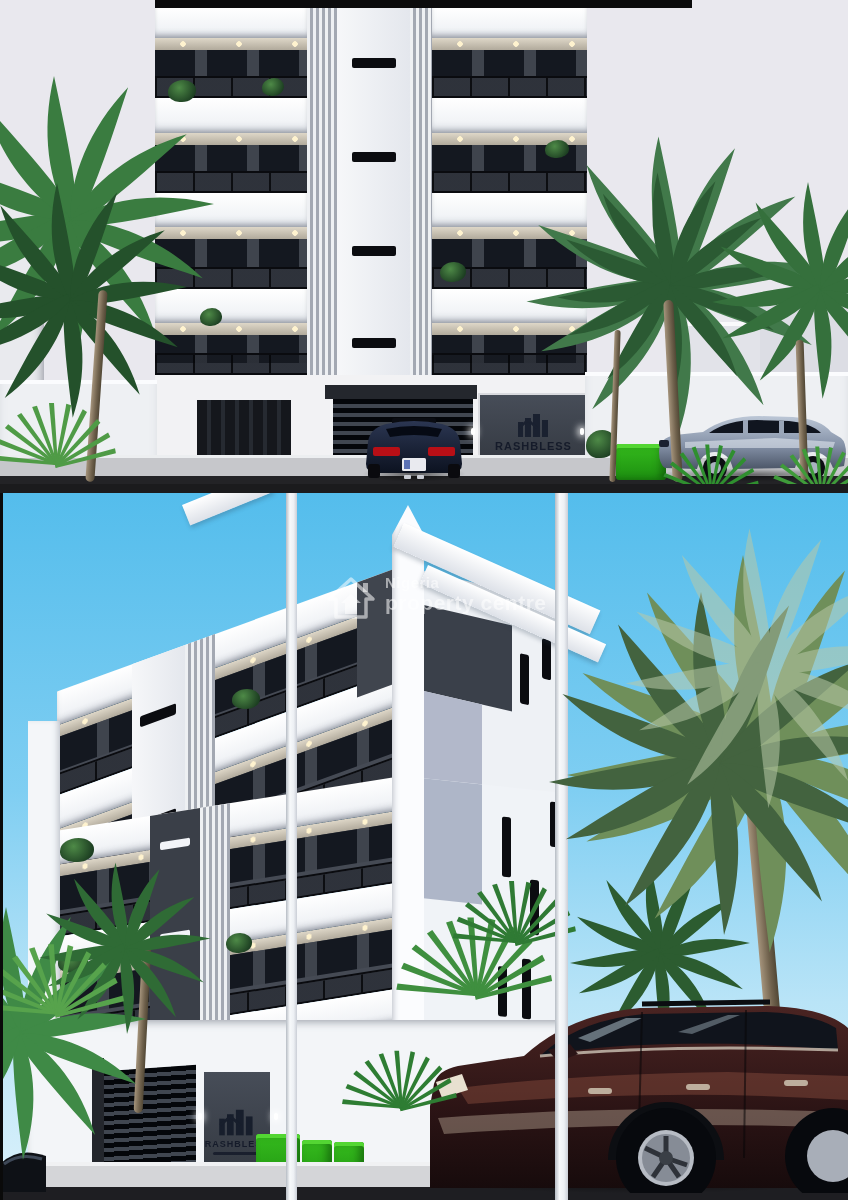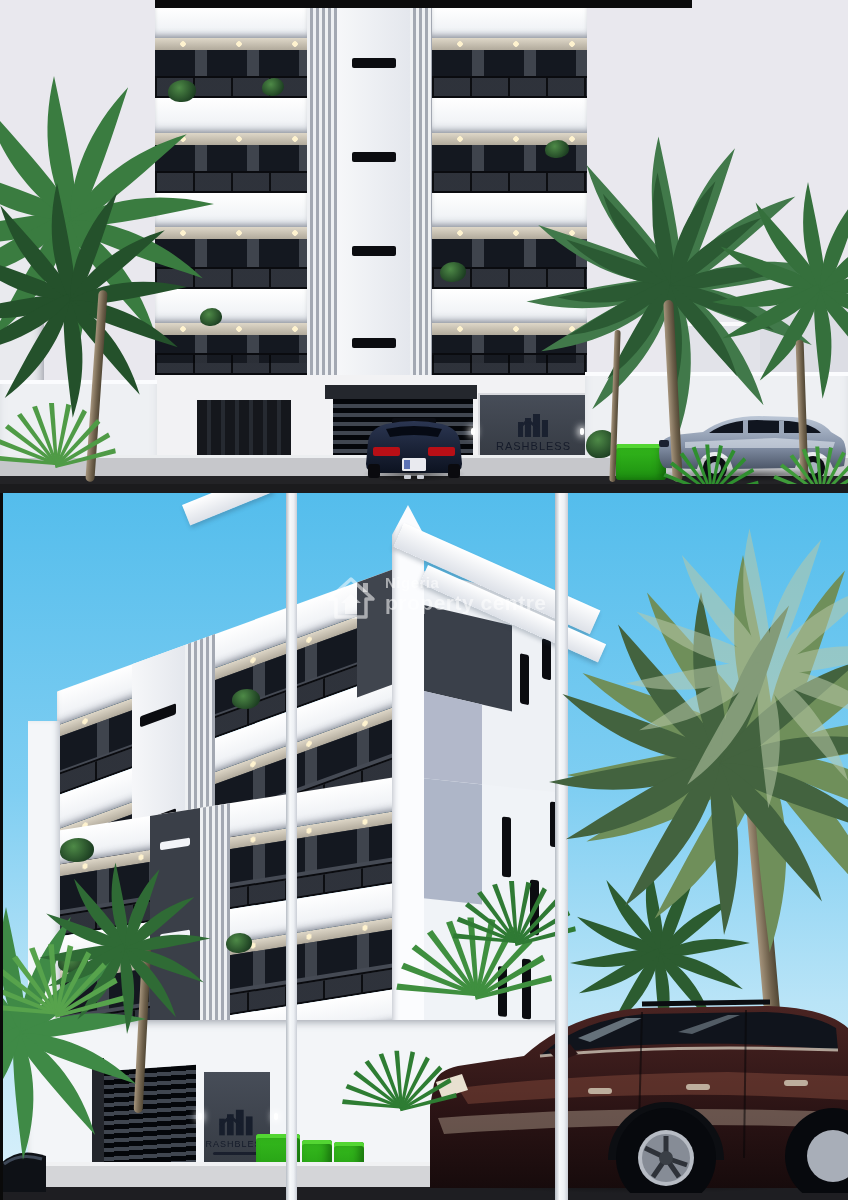--- a/index.html
+++ b/index.html
@@ -27,21 +27,21 @@
   .slot{position:absolute;background:#0b0c10;border-radius:2px;}
   .slotW{position:absolute;background:#f2f4f8;border-radius:2px;}
   .plant{position:absolute;border-radius:60% 50% 55% 45%;
          background:radial-gradient(circle at 40% 35%,#4e8a47,#1d3f22 75%);}
   .trunk{position:absolute;background:linear-gradient(90deg,#a5947c,#6f614c 60%,#514735);
          border-radius:6px;}
   .pole{background:linear-gradient(90deg,#b6bcc4 0,#f7f9fb 35%,#edf0f4 70%,#caced6 100%);}
   .gate{background:repeating-linear-gradient(180deg,#04060a 0 5px,#404650 5px 9px);}
   .sign{background:linear-gradient(180deg,#474d58,#31363e);display:flex;flex-direction:column;
         align-items:center;justify-content:center;gap:3px;}
-  .signtext{color:#151b2a;font-weight:normal;letter-spacing:1px;text-align:center;}
+  .signtext{color:#151b2a;font-weight:bold;letter-spacing:1px;text-align:center;}
   .signbar{width:72%;height:3px;background:rgba(16,22,38,.75);border-radius:2px;}
   .sconce{position:absolute;width:4px;height:7px;background:#fff;border-radius:2px;
           box-shadow:0 0 7px 2px rgba(255,255,255,.9);}
   .binbox{position:absolute;background:linear-gradient(180deg,#35bb1d,#1d9010);border-radius:3px;
           box-shadow:inset 0 4px 0 #53d633,inset -5px 0 8px rgba(0,45,0,.45);}
   .fin{background:linear-gradient(180deg,#ffffff,#dde1e8);box-shadow:0 3px 4px rgba(40,60,80,.25);}
   .wall{background:#eef0f3;border-top:4px solid #fbfcfe;box-shadow:inset 0 -10px 14px -8px rgba(90,95,110,.5);}
 
   
   .badge{background:rgba(55,55,59,.93);color:#fff;border-radius:16px;display:flex;

